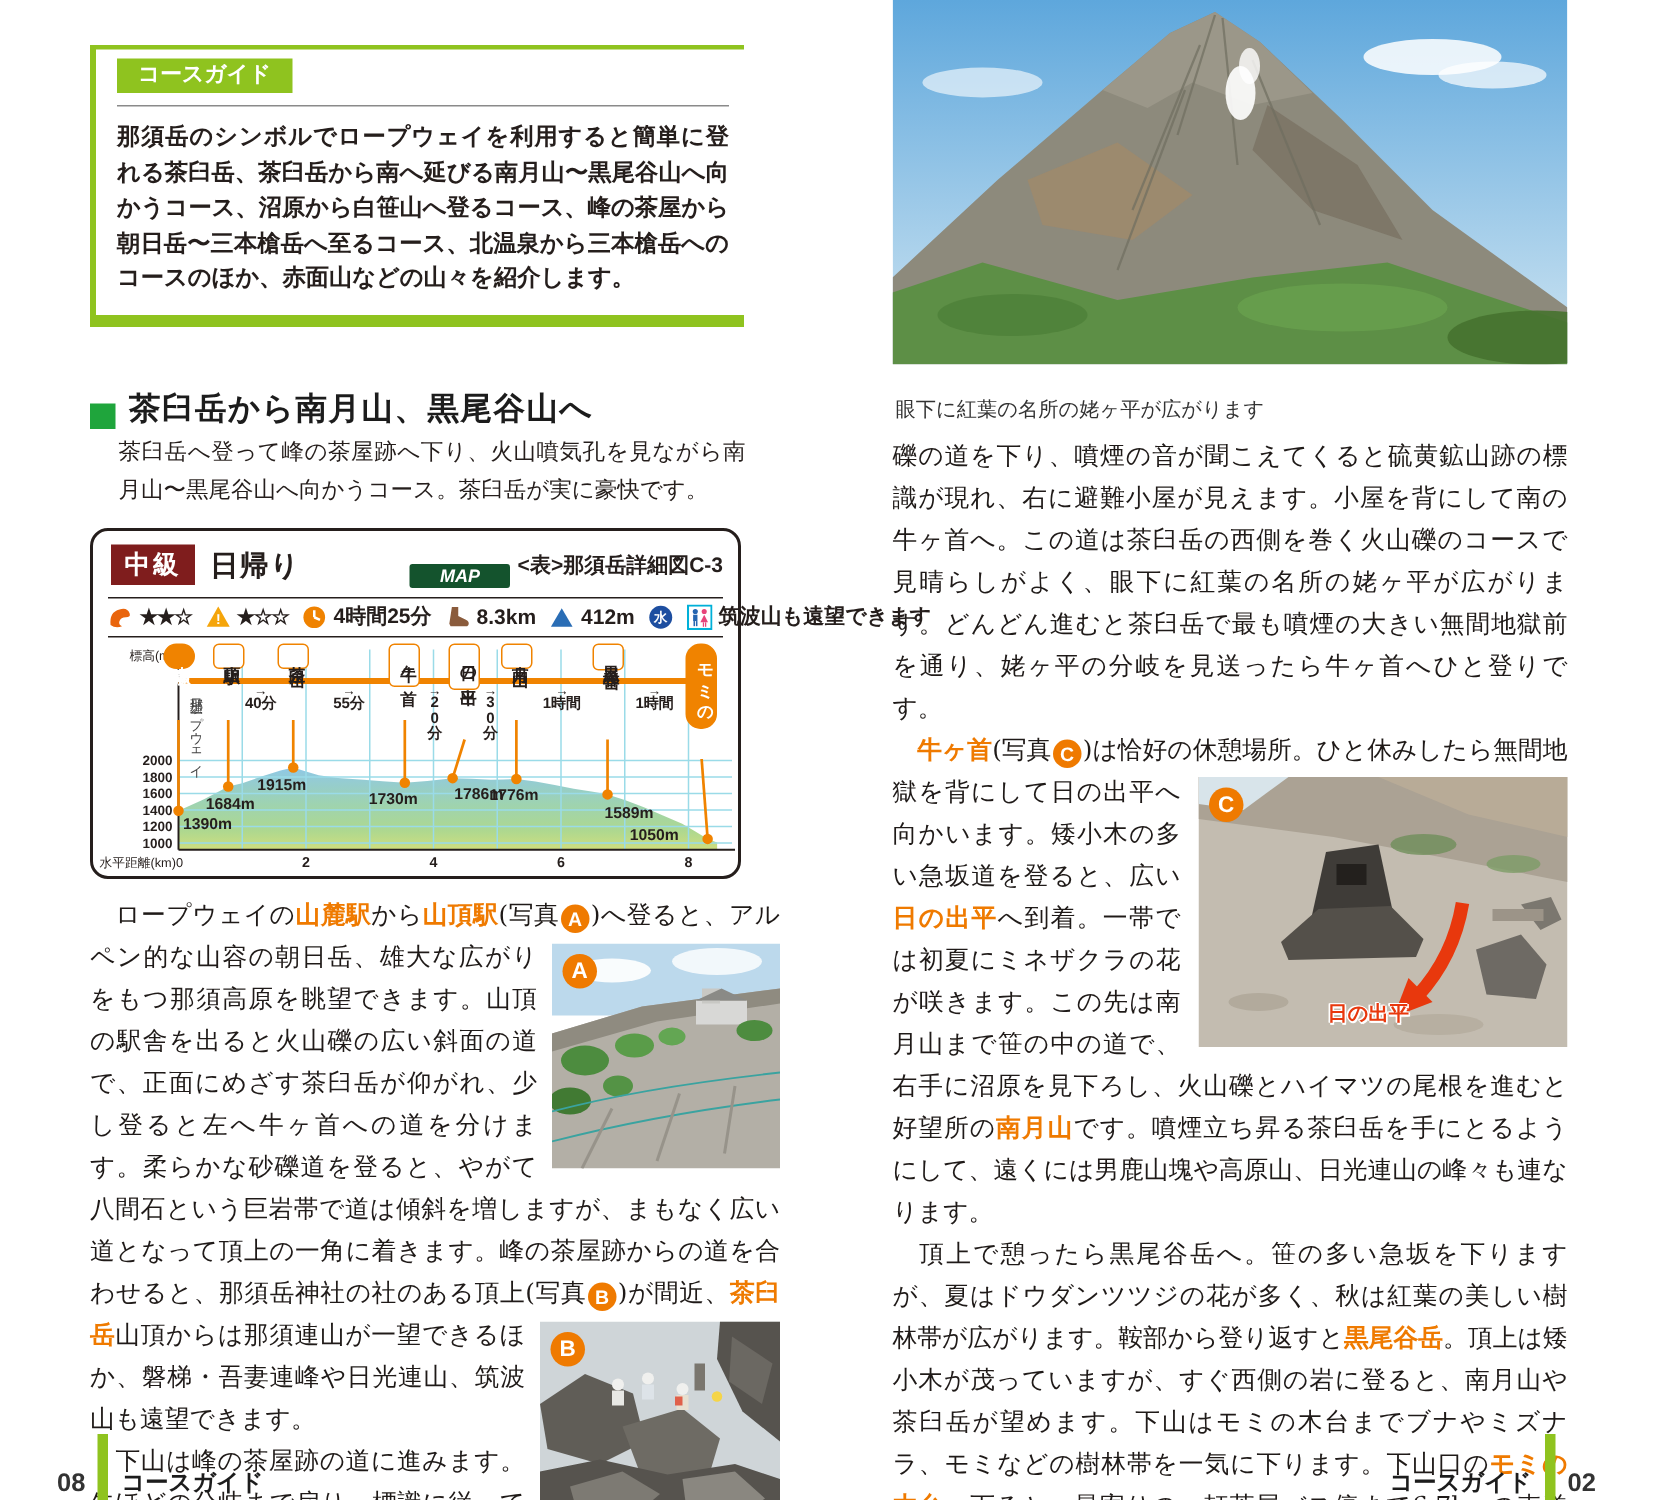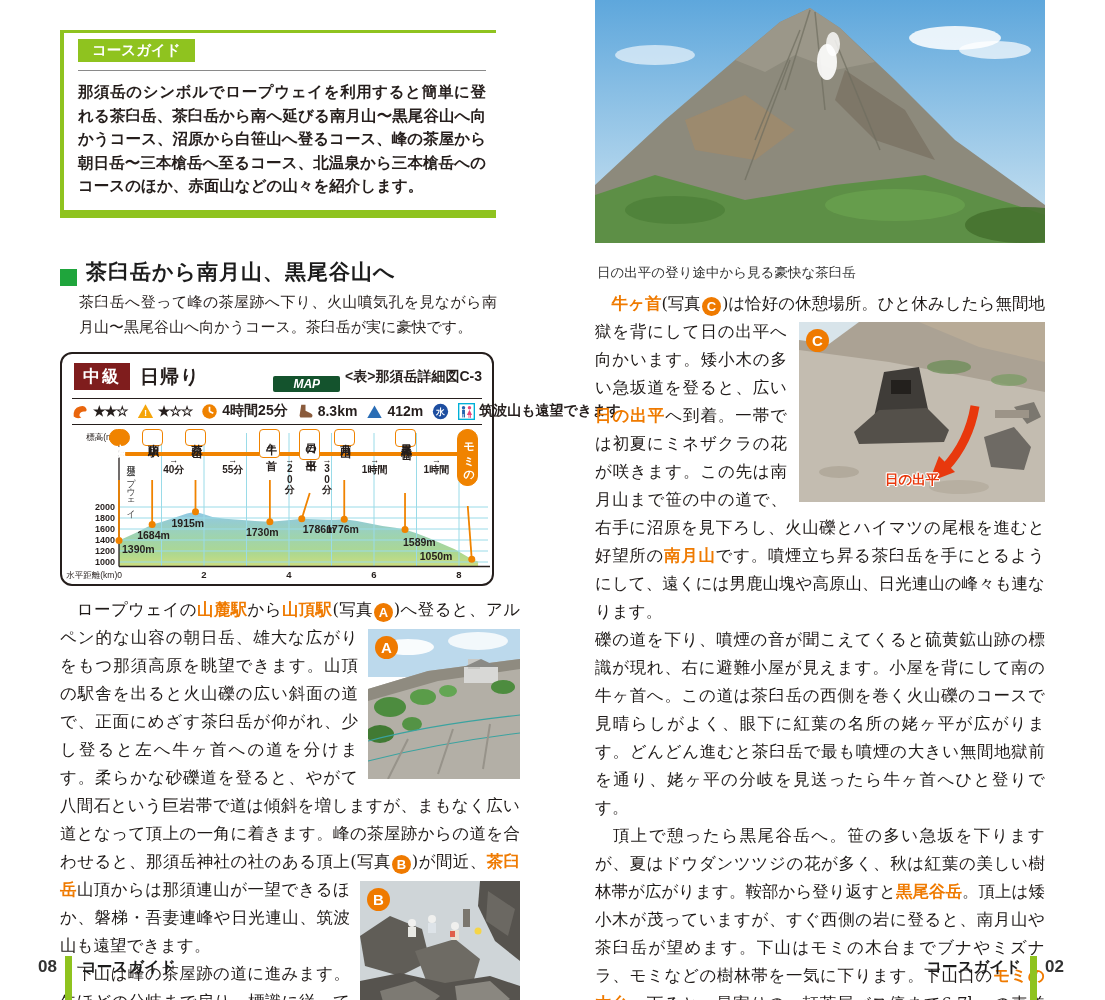--- a/index.html
+++ b/index.html
@@ -76,21 +76,21 @@
   .photo-float svg,.main-photo svg{display:block;width:100%;height:100%;}
   .photo-badge{position:absolute;top:7px;left:7px;width:23px;height:23px;border-radius:50%;
     background:#ef7a00;color:#fff;font-family:"Liberation Sans",sans-serif;
     font-size:15px;line-height:23px;font-weight:bold;text-align:center;}
   .main-photo{position:absolute;left:595px;top:0;width:450px;height:243px;overflow:hidden;}
   .main-caption{position:absolute;left:597px;top:250px;font-size:13.5px;color:#333;}
   .arrow-label{position:absolute;left:86px;bottom:8px;color:#e8380d;font-weight:bold;font-size:13.5px;
     font-family:"Liberation Sans",sans-serif;
     text-shadow:1px 0 #fff,-1px 0 #fff,0 1px #fff,0 -1px #fff,1px 1px #fff,-1px -1px #fff;}
   
-  .footer{position:absolute;top:956px;display:flex;align-items:flex-start;}
+  .footer{position:absolute;top:956px;display:flex;align-items:flex-end;}
   .footer .bar{width:7px;height:44px;background:#8fc31f;}
   .footer .pnum{font-size:17px;font-weight:bold;color:#333;margin:0 8px;line-height:22px;}
   .footer .flabel{font-size:15.5px;font-weight:bold;color:#1c1c1c;margin:0 9px;line-height:22px;}
   #footer-left{left:30px;}
   #footer-right{right:33px;}
 </style>
 </head>
 <body>
 
 <div class="header-block">
@@ -334,23 +334,24 @@
     <polygon points="250,70 310,110 340,160 280,140 240,100" fill="#7c7466" opacity="0.9"></polygon>
     <path d="M215,10 L190,90 M220,12 L230,110 M205,30 L160,140 M240,40 L285,150 M195,60 L150,180" stroke="#6f6d60" stroke-width="1.5" fill="none" opacity="0.7"></path>
     <ellipse cx="232" cy="62" rx="10" ry="18" fill="#fff" opacity="0.9"></ellipse>
     <ellipse cx="238" cy="44" rx="7" ry="12" fill="#fff" opacity="0.8"></ellipse>
     <polygon points="0,243 0,195 60,175 150,200 240,185 330,175 450,215 450,243" fill="#5d8f46"></polygon>
     <ellipse cx="80" cy="210" rx="50" ry="14" fill="#4e8038" opacity="0.8"></ellipse>
     <ellipse cx="300" cy="205" rx="70" ry="16" fill="#69a04e" opacity="0.8"></ellipse>
     <ellipse cx="430" cy="225" rx="60" ry="18" fill="#46722f" opacity="0.9"></ellipse>
   </svg>
 </div>
-<p class="main-caption">日の出平の登り途中から見る豪快な茶臼岳</p>
+<p class="main-caption">眼下に紅葉の名所の姥ヶ平が広がります</p>
 
 <div class="bodycol" id="right-col">
+  <p class="para">礫の道を下り、噴煙の音が聞こえてくると硫黄鉱山跡の標識が現れ、右に避難小屋が見えます。小屋を背にして南の牛ヶ首へ。この道は茶臼岳の西側を巻く火山礫のコースで見晴らしがよく、眼下に紅葉の名所の姥ヶ平が広がります。どんどん進むと茶臼岳で最も噴煙の大きい無間地獄前を通り、姥ヶ平の分岐を見送ったら牛ヶ首へひと登りです。</p>
   <p class="para">　<span class="kw">牛ヶ首</span>(写真<span class="circle-badge">C</span>)は恰好の休憩場所。ひと休みしたら無間地獄を背<span class="photo-float" id="photo-c">
     <svg viewBox="0 0 246 180">
       <rect x="0" y="0" width="246" height="180" fill="#c3bcb0"></rect>
       <polygon points="0,0 246,0 246,70 170,55 90,40 0,28" fill="#aba294"></polygon>
       <polygon points="120,0 246,0 246,40 180,25" fill="#b8ab97"></polygon>
       <polygon points="0,0 60,0 30,22 0,18" fill="#d8e4ea"></polygon>
       <ellipse cx="150" cy="45" rx="22" ry="7" fill="#6f8f5a" opacity="0.8"></ellipse>
       <ellipse cx="210" cy="58" rx="18" ry="6" fill="#7d9c66" opacity="0.8"></ellipse>
       <polygon points="75,95 85,50 120,45 130,92" fill="#3f3c38"></polygon>
       <rect x="92" y="58" width="20" height="14" fill="#23201d"></rect>
@@ -359,21 +360,20 @@
       <polygon points="215,85 235,80 242,95 228,102" fill="#7b776f"></polygon>
       <ellipse cx="40" cy="150" rx="20" ry="6" fill="#b2aa9c"></ellipse>
       <ellipse cx="160" cy="165" rx="30" ry="7" fill="#b7afa1"></ellipse>
       <path d="M176,84 Q170,120 146,146" stroke="#e8380d" stroke-width="9" fill="none"></path>
       <polygon points="130,160 156,150 140,134" fill="#e8380d"></polygon>
       <rect x="196" y="88" width="34" height="8" fill="#9c9488"></rect>
     </svg>
     <span class="photo-badge">C</span>
     <span class="arrow-label">日の出平</span>
   </span>にして日の出平へ向かいます。矮小木の多い急坂道を登ると、広い<span class="kw">日の出平</span>へ到着。一帯では初夏にミネザクラの花が咲きます。この先は南月山まで笹の中の道で、右手に沼原を見下ろし、火山礫とハイマツの尾根を進むと好望所の<span class="kw">南月山</span>です。噴煙立ち昇る茶臼岳を手にとるようにして、遠くには男鹿山塊や高原山、日光連山の峰々も連なります。</p>
-  <p class="para">礫の道を下り、噴煙の音が聞こえてくると硫黄鉱山跡の標識が現れ、右に避難小屋が見えます。小屋を背にして南の牛ヶ首へ。この道は茶臼岳の西側を巻く火山礫のコースで見晴らしがよく、眼下に紅葉の名所の姥ヶ平が広がります。どんどん進むと茶臼岳で最も噴煙の大きい無間地獄前を通り、姥ヶ平の分岐を見送ったら牛ヶ首へひと登りです。</p>
   <p class="para">　頂上で憩ったら黒尾谷岳へ。笹の多い急坂を下りますが、夏はドウダンツツジの花が多く、秋は紅葉の美しい樹林帯が広がります。鞍部から登り返すと<span class="kw">黒尾谷岳</span>。頂上は矮小木が茂っていますが、すぐ西側の岩に登ると、南月山や茶臼岳が望めます。下山はモミの木台までブナやミズナラ、モミなどの樹林帯を一気に下ります。下山口の<span class="kw">モミの木台</span>へ下ると、最寄りの一軒茶屋バス停まで6.7kmの車道歩きになるので、下山口に車を配車するとよいでしょう。</p>
 </div>
 
 <div class="footer" id="footer-right">
   <span class="flabel">コースガイド</span>
   <span class="bar"></span>
   <span class="pnum">02</span>
 </div>
 
 </body></html>

